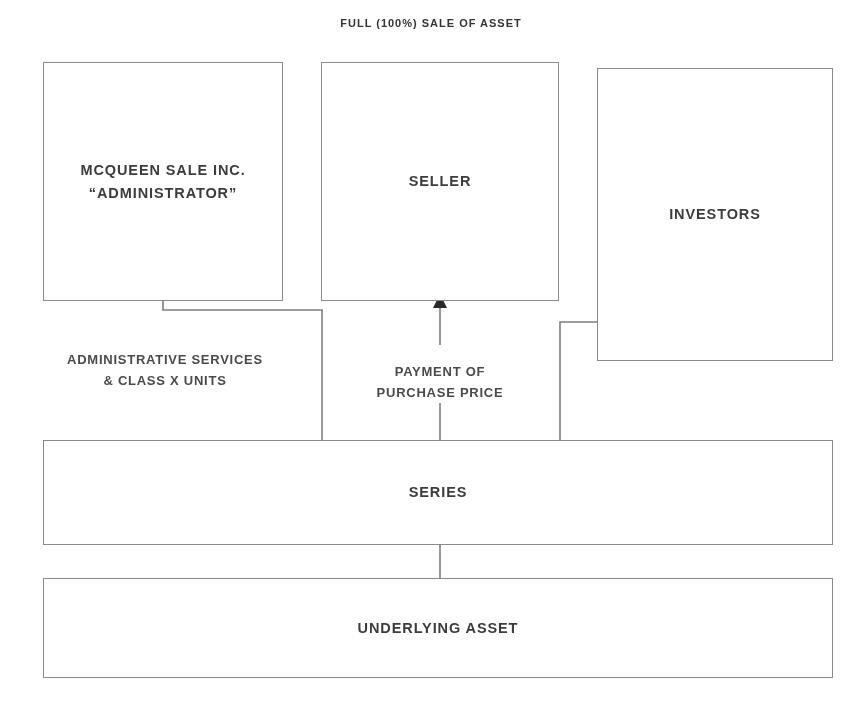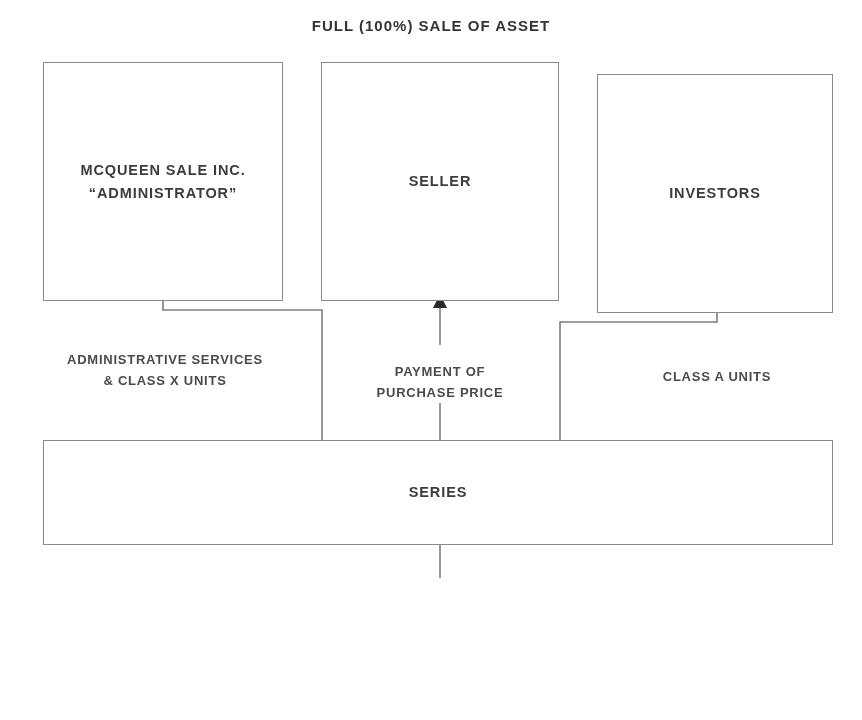--- a/index.html
+++ b/index.html
@@ -42,21 +42,21 @@
     color: #3c3c3c;
     line-height: 1.55;
     white-space: pre-line;
   }
   .diagram-title {
     position: absolute;
     left: 0;
     top: 17px;
     width: 862px;
     text-align: center;
-    font-size: 15px;
+    font-size: 11px;
     font-weight: bold;
     letter-spacing: 1.0px;
     color: #343434;
   }
   .edge-label {
     position: absolute;
     text-align: center;
     font-size: 13px;
     font-weight: bold;
     letter-spacing: 0.75px;
@@ -92,30 +92,32 @@
 
   <div class="node-box" style="left:43px; top:62px; width:240px; height:239px;">
     <span class="node-label">MCQUEEN SALE INC.
 “ADMINISTRATOR”</span>
   </div>
 
   <div class="node-box" style="left:321px; top:62px; width:238px; height:239px;">
     <span class="node-label">SELLER</span>
   </div>
 
-  <div class="node-box" style="left:597px; top:74px; width:236px; height:239px;text-align:center;">
+  <div class="node-box" style="left:597px; top:68px; width:236px; height:293px;text-align:center;">
     <span class="node-label">INVESTORS</span>
   </div>
 
   <div class="node-box" style="left:43px; top:440px; width:790px; height:105px;">
     <span class="node-label">SERIES</span>
   </div>
 
+  <div class="node-box" style="left:43px; top:578px; width:790px; height:100px;">
+    <span class="node-label">UNDERLYING ASSET</span>
+  </div>
 
   <div class="edge-label" style="left:55px; top:349px; width:220px;">ADMINISTRATIVE SERVICES
 &amp; CLASS X UNITS</div>
 
   <div class="edge-label" style="left:355px; top:349px; width:170px;margin-top:12px;">PAYMENT OF
 PURCHASE PRICE</div>
 
-  <div class="edge-label" style="left:637px; top:366px; width:160px;">CLASS A UNITS</div>
 
 </div>
 
 </body></html>

